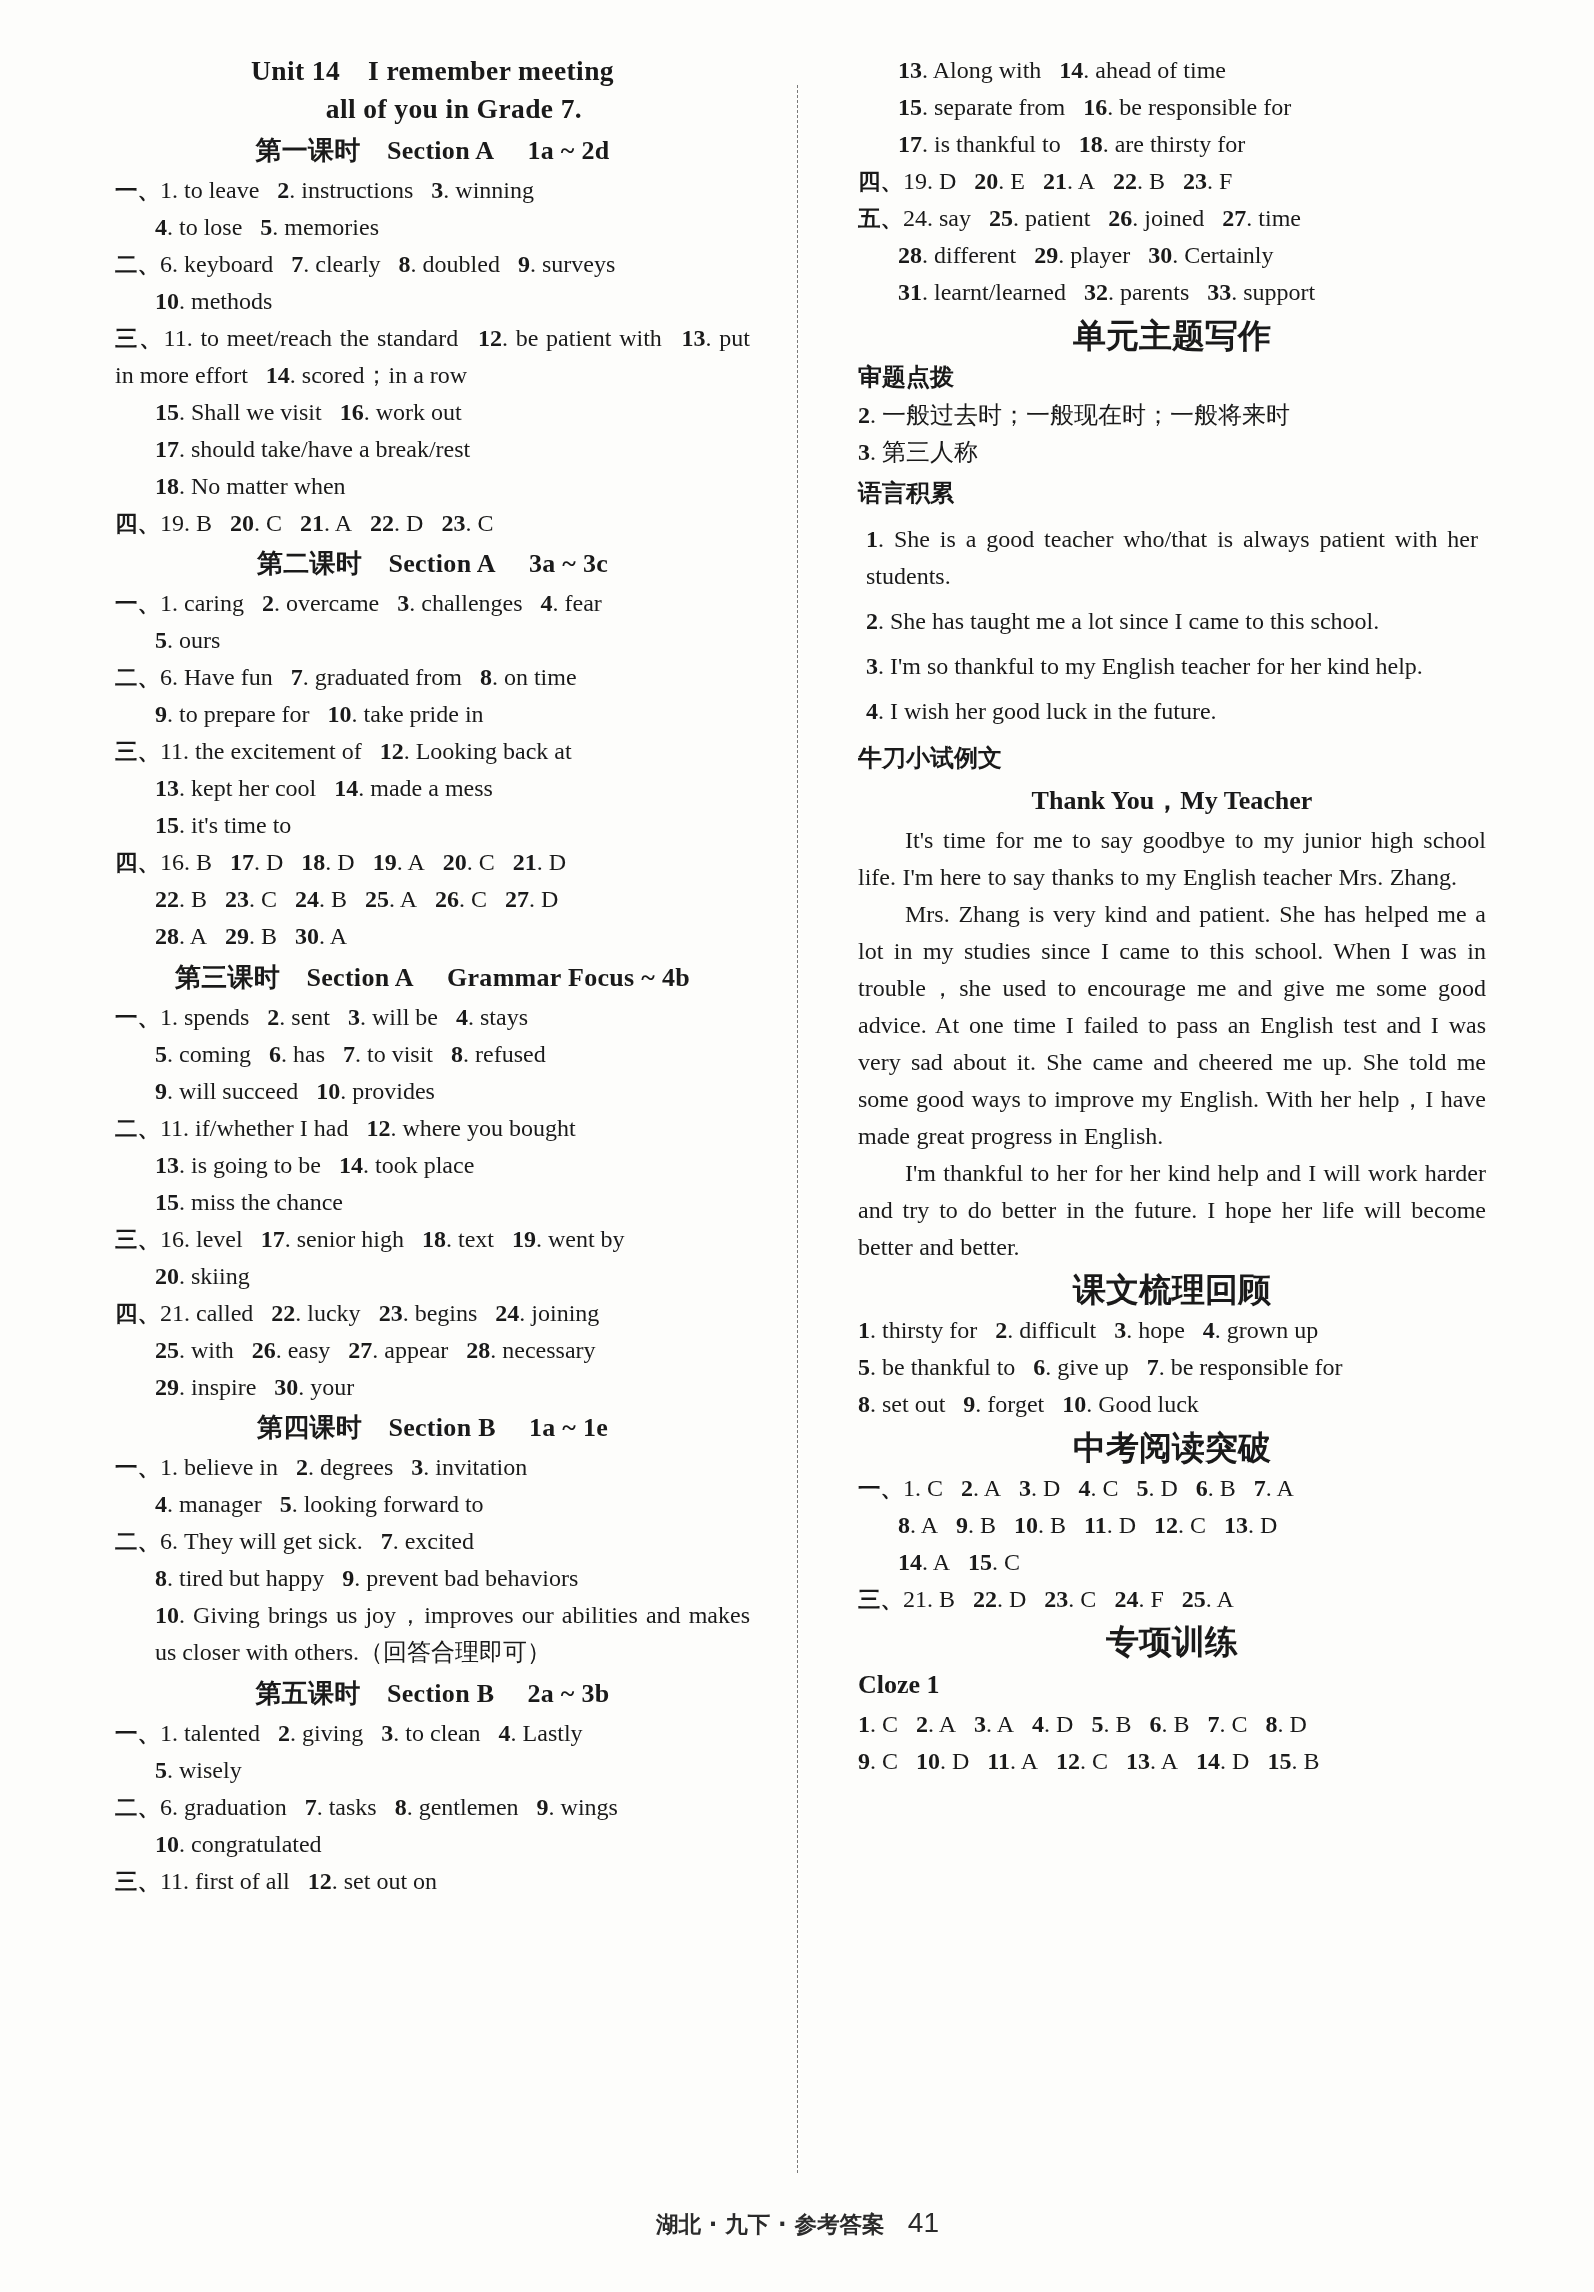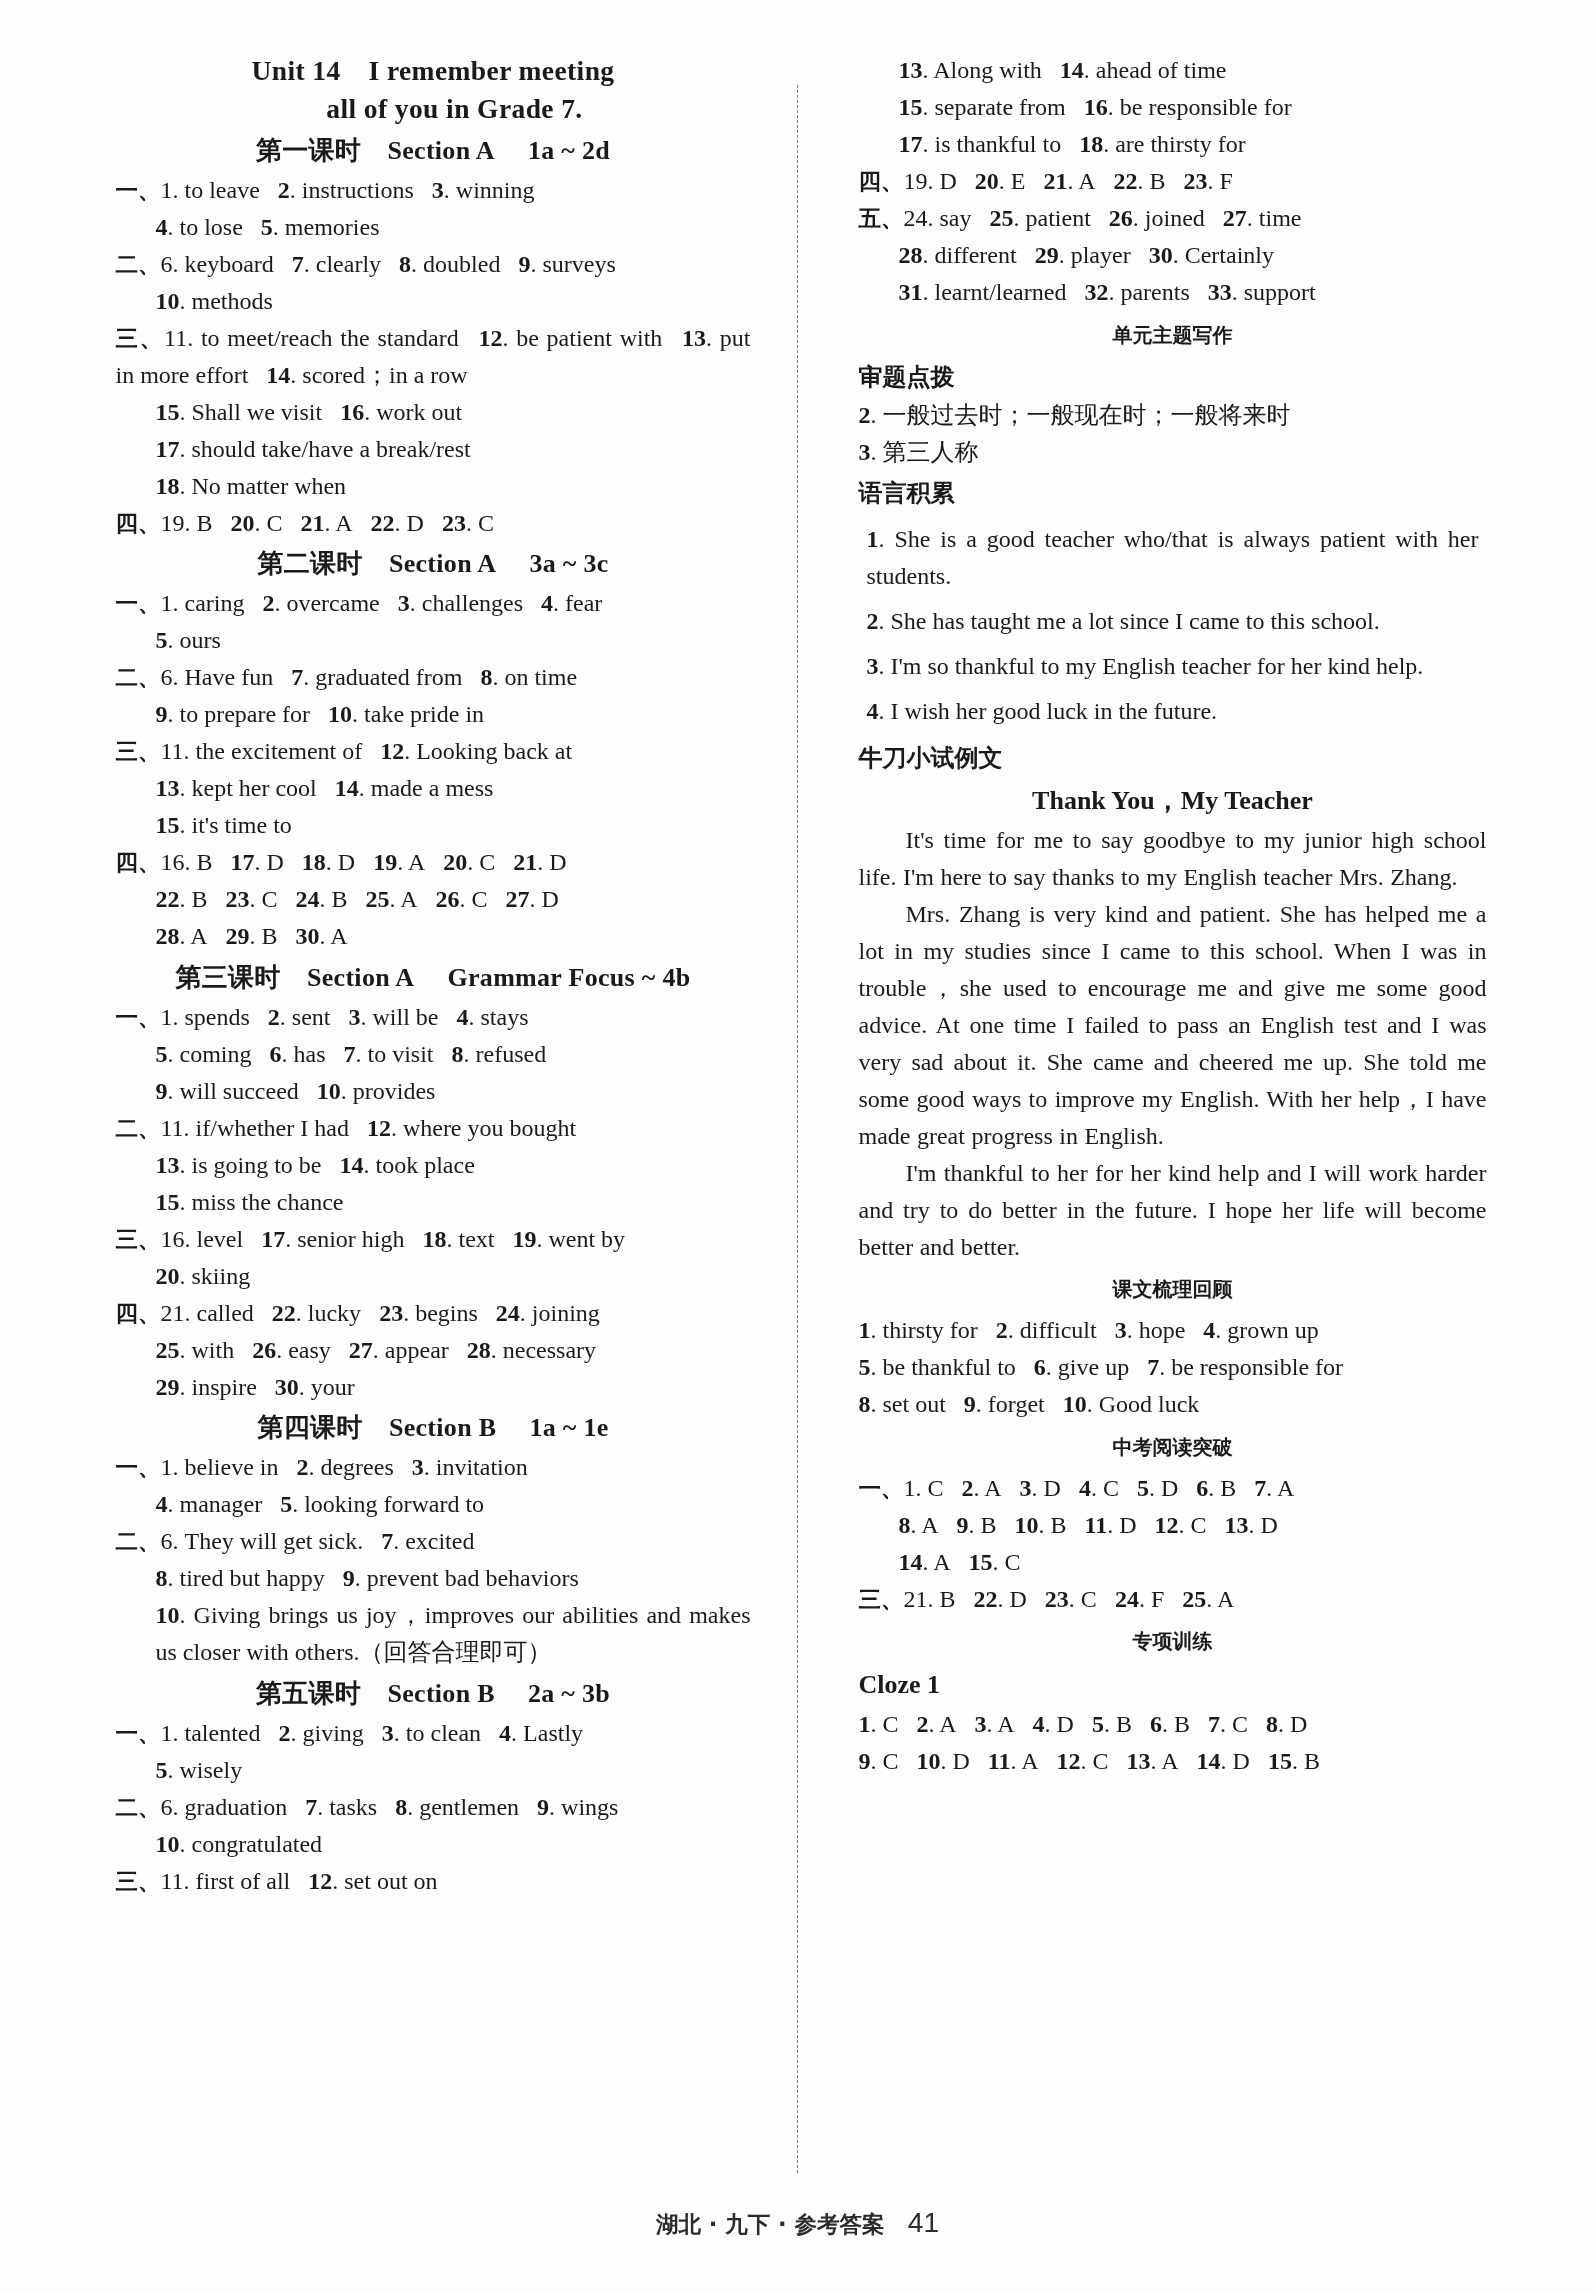--- a/index.html
+++ b/index.html
@@ -19,21 +19,20 @@
     overflow: hidden;
   }
   .columns {
     position: absolute;
     top: 52px;
     left: 0;
     width: 1595px;
     height: 2142px;
     display: flex;
     flex-direction: row;
-    justify-content: center;
   }
   .col {
     box-sizing: border-box;
     position: relative;
   }
   .col-left {
     width: 797px;
     padding-left: 115px;
     padding-right: 47px;
   }
@@ -68,21 +67,21 @@
     text-align: center;
     font-weight: bold;
     font-size: 26px;
     line-height: 40px;
     margin: 2.7px 0 0.9px 0;
     letter-spacing: 0.3px;
   }
   .cn-center-head {
     text-align: center;
     font-weight: bold;
-    font-size: 20px;
+    font-size: 33px;
     line-height: 41px;
     font-family: "DejaVu Sans", "Liberation Sans", sans-serif;
     margin: 3.6px 0 1.8px 0;
   }
   .cn-left-head {
     text-align: left;
     font-weight: bold;
     font-size: 24px;
     line-height: 40px;
     font-family: "DejaVu Sans", "Liberation Sans", sans-serif;

